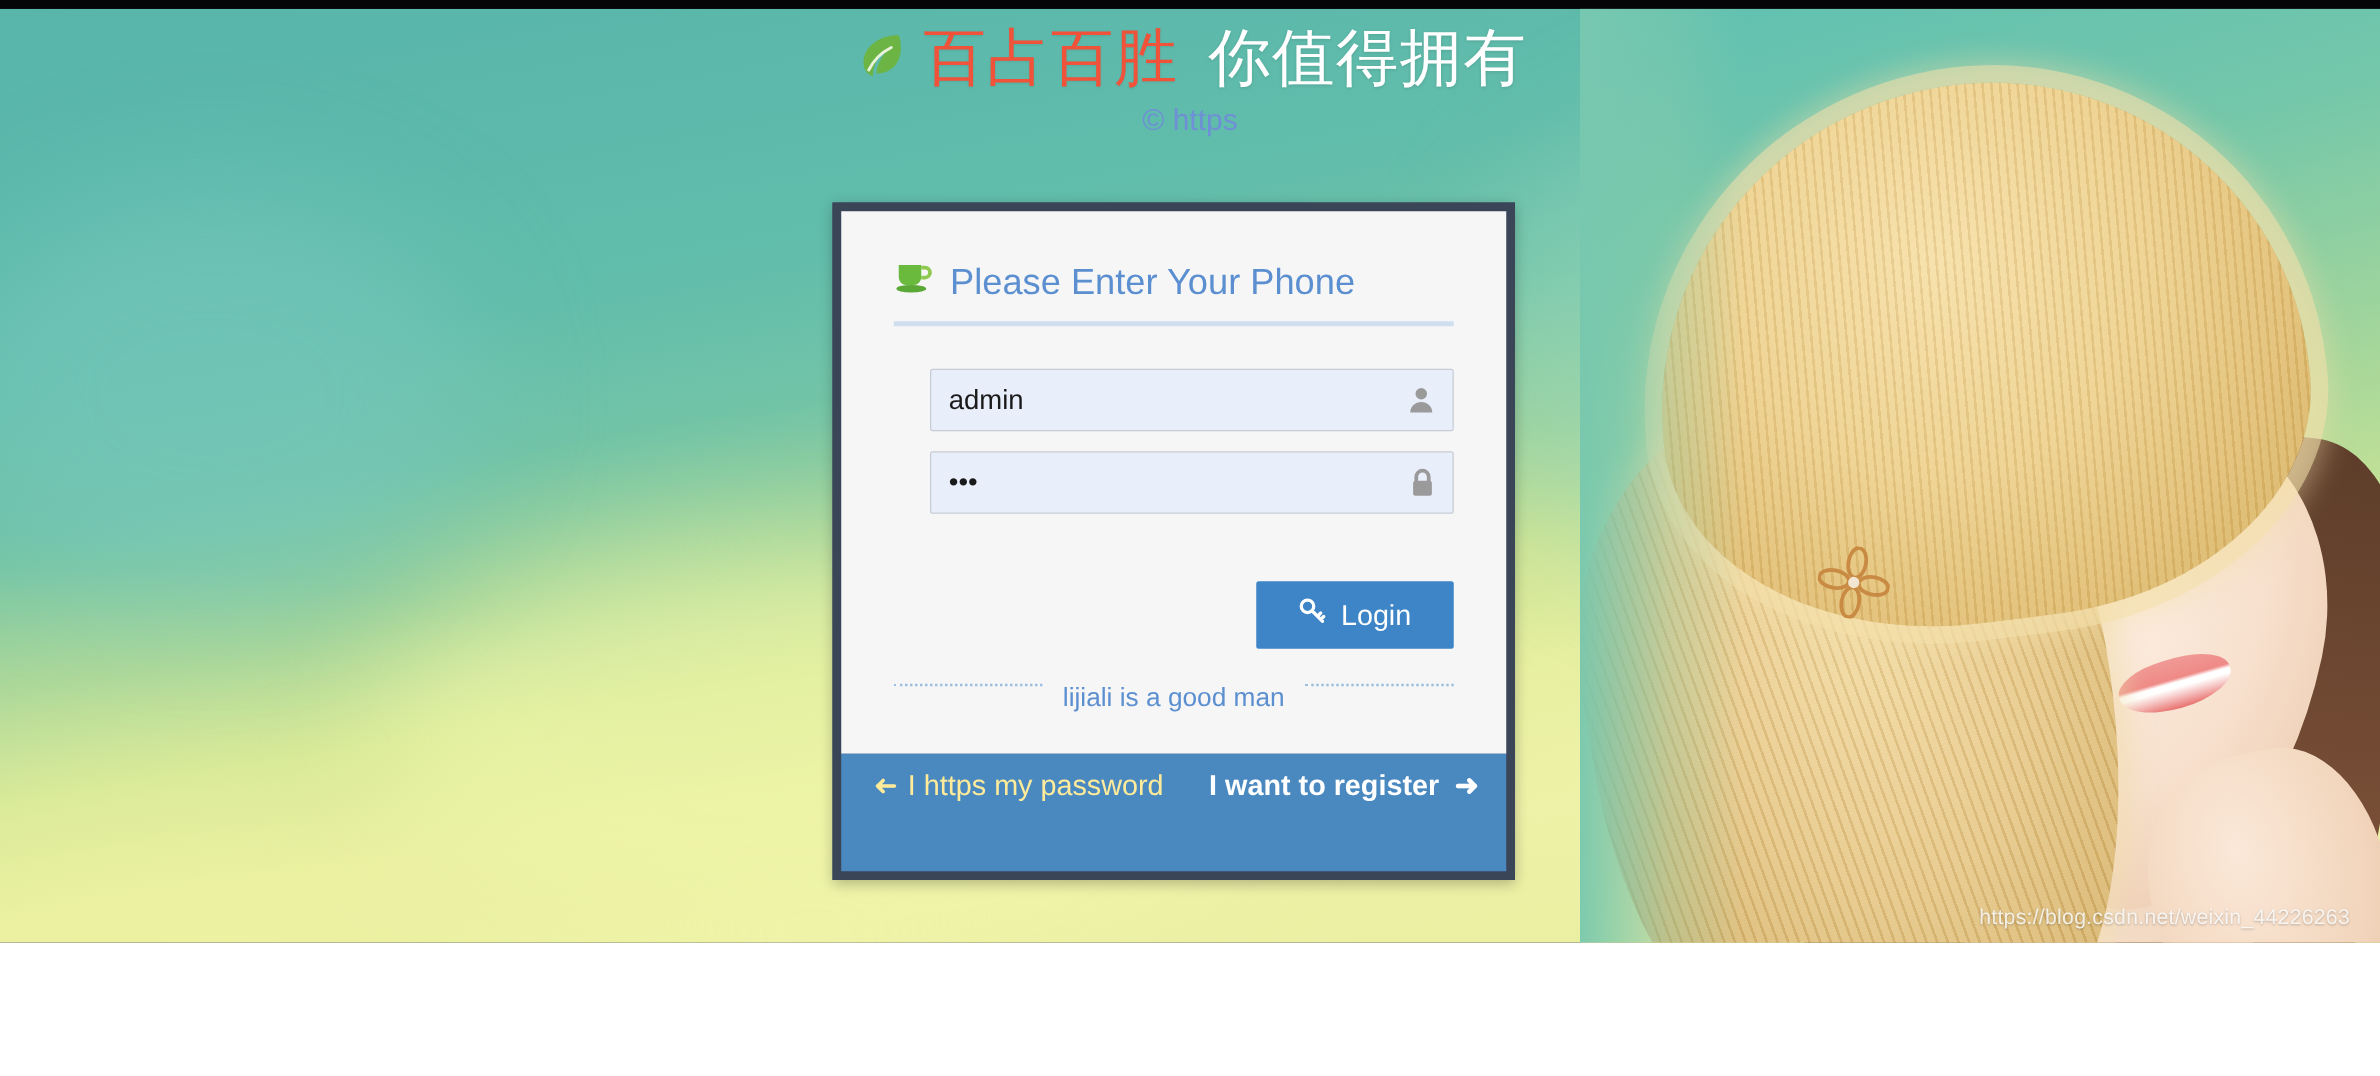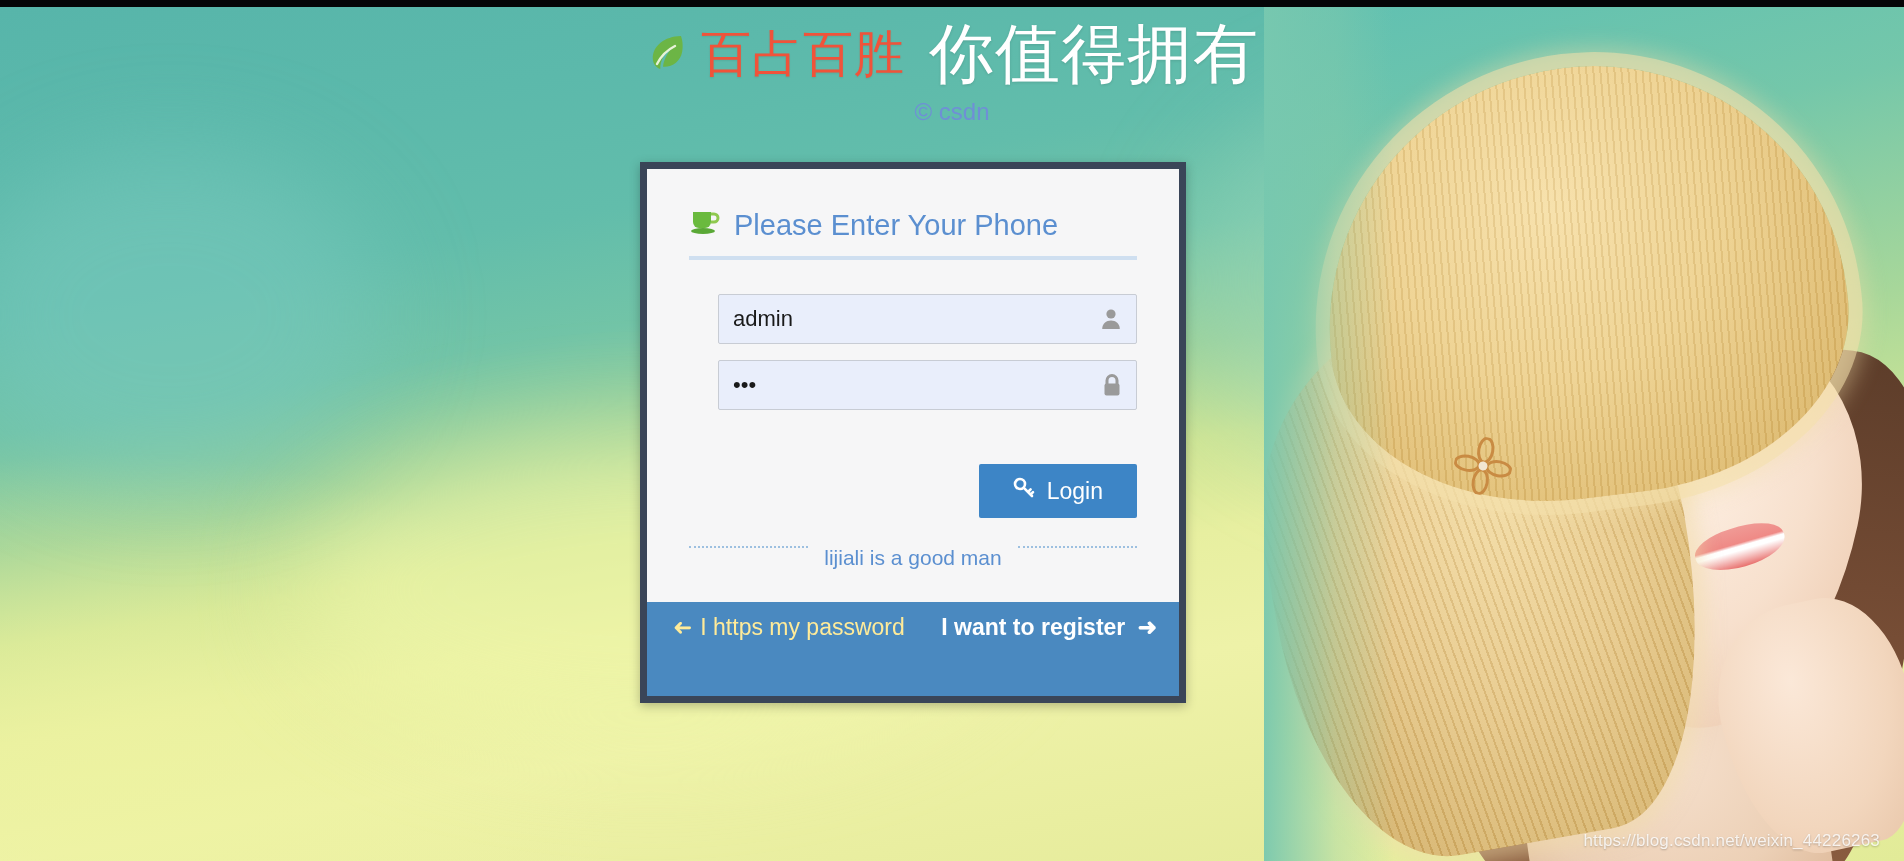--- a/index.html
+++ b/index.html
@@ -7,21 +7,21 @@
     padding: 0;
     width: 1904px;
     height: 861px;
     overflow: hidden;
     font-family: "Liberation Sans", sans-serif;
   }
 
   #stage {
     position: relative;
     width: 1904px;
-    height: 861px;
+    height: 754px;
     overflow: hidden;
     background: #000;
   }
 
   
   .bg-black-strip {
     position: absolute;
     left: 0; top: 0;
     width: 1904px;
     height: 7px;
@@ -227,38 +227,38 @@
   }
   .leaf-icon { display: block; }
   .brand-red {
     font-size: 50px;
     color: #f0533a;
     font-family: "DejaVu Sans", sans-serif;
     letter-spacing: 1px;
     text-shadow: 0 1px 2px rgba(0,0,0,0.08);
   }
   .brand-white {
-    font-size: 65px;
+    font-size: 50px;
     color: #ffffff;
     font-family: "DejaVu Sans", sans-serif;
     letter-spacing: 1px;
     margin-left: 12px;
     text-shadow: 0 1px 3px rgba(0,0,0,0.12);
   }
   .copyright {
     margin-top: 12px;
     font-size: 24px;
     color: #6f8fd6;
     font-family: "Liberation Sans", sans-serif;
   }
 
   
   .panel {
     position: absolute;
-    left: 640px;
+    left: 666px;
     top: 162px;
     width: 546px;
     z-index: 6;
     background: #3e4a5e;
     border: 7px solid #3a4558;
     box-shadow: 0 3px 10px rgba(0,0,0,0.25);
     box-sizing: border-box;
   }
   .panel-body {
     background: #f6f6f7;
@@ -428,21 +428,21 @@
     <div class="brand-line">
       <span class="leaf-icon">
         <svg width="44" height="44" viewBox="0 0 44 44">
           <path d="M38 8C22 6 8 14 7 27c-.4 5 2 9 6 11 1-9 7-17 17-21-7 5-12 11-14 19 9 2 18-3 21-12 2-6 2-12 1-16z" fill="#6cb545" transform="rotate(-8 22 22)"></path>
           <path d="M12 34c4-8 10-14 18-18" stroke="#e8f3d8" stroke-width="2.4" fill="none" stroke-linecap="round"></path>
         </svg>
       </span>
       <span class="brand-red">百占百胜</span>
       <span class="brand-white">你值得拥有</span>
     </div>
-    <div class="copyright">© csdn</div>
+    <div class="copyright">© https</div>
   </div>
 
   <div class="panel">
     <div class="panel-body">
 
       <div class="panel-heading">
         <span>
           <svg width="30" height="26" viewBox="0 0 30 26">
             <path d="M2 3h18v10a6 6 0 0 1-6 6H8a6 6 0 0 1-6-6V3z" fill="#6aba3e"></path>
             <path d="M20 5h3a4 4 0 0 1 0 8h-3" fill="none" stroke="#8fc94f" stroke-width="3"></path>

